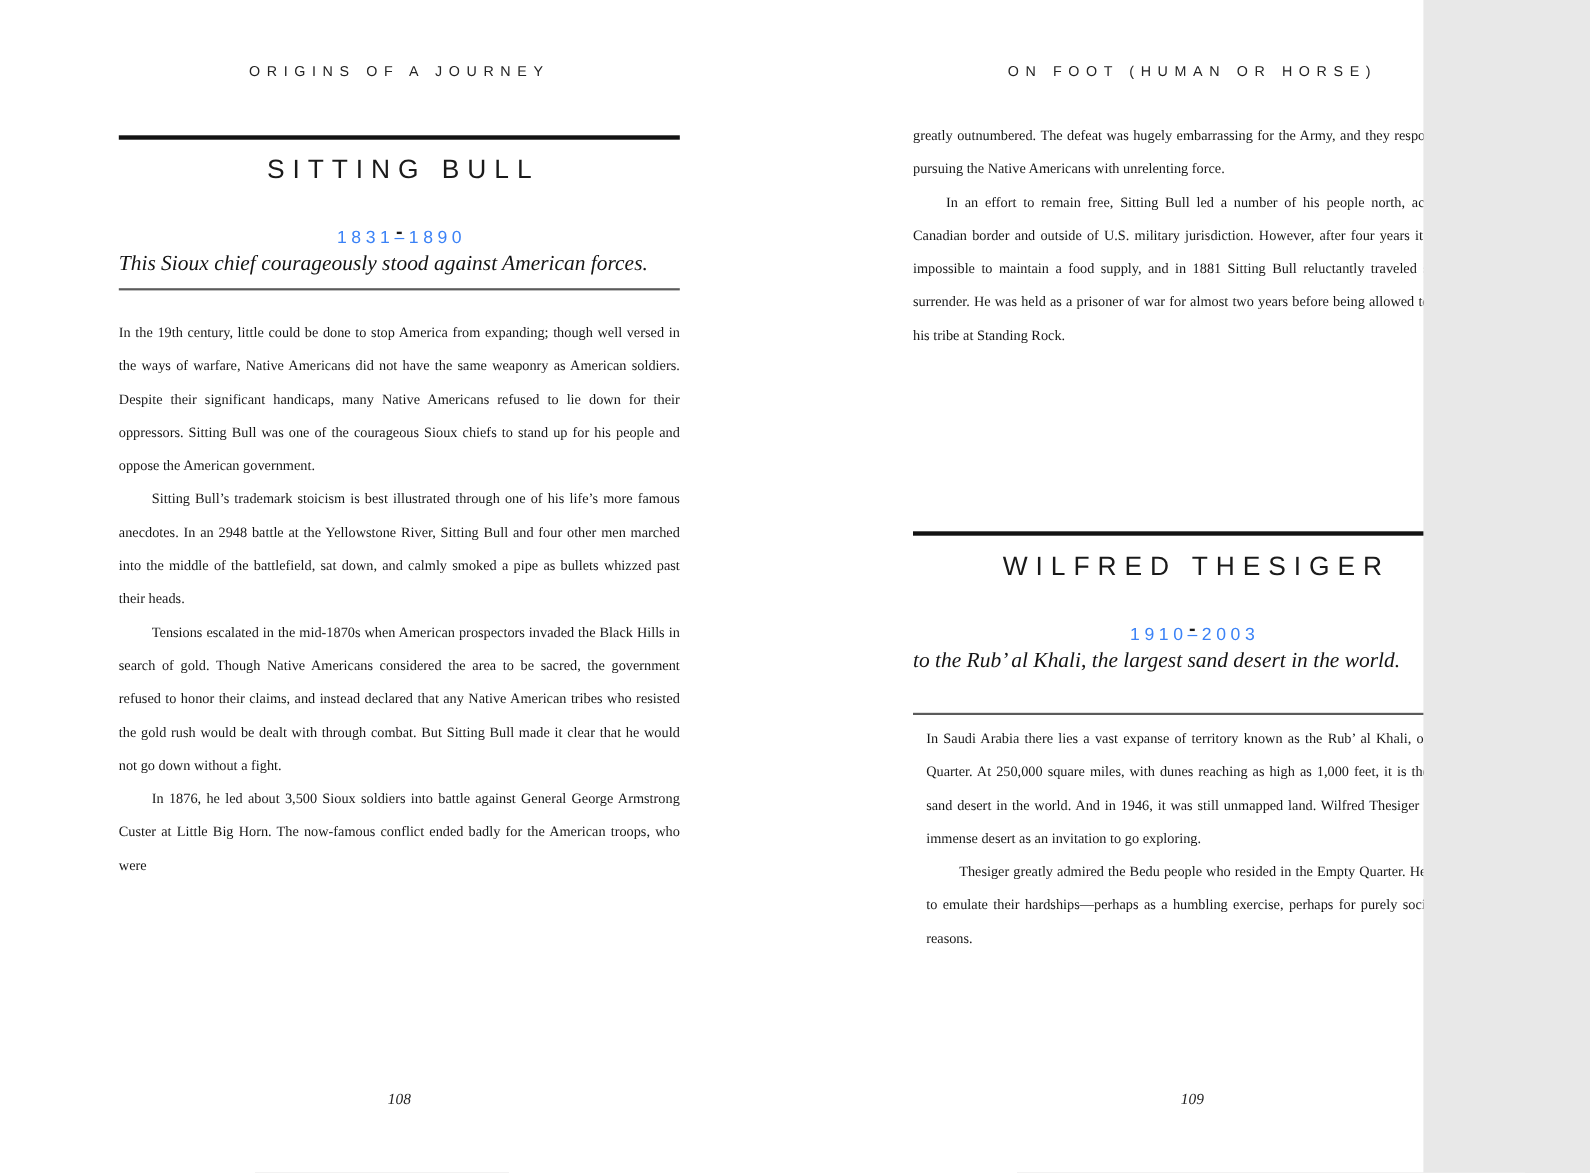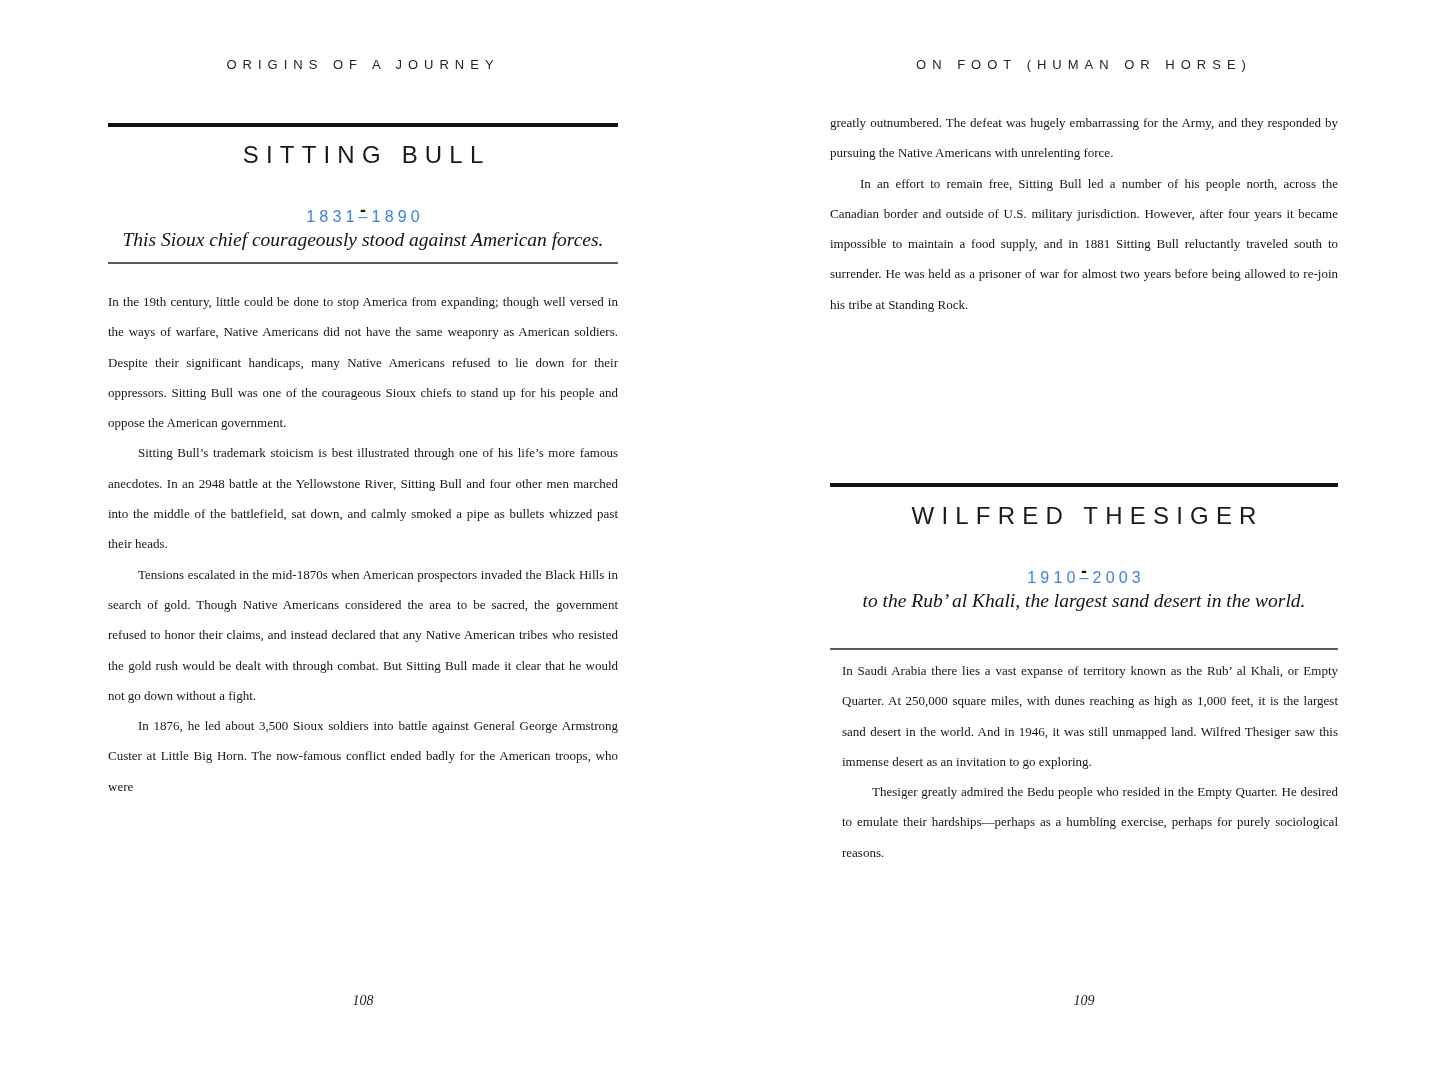--- a/index.html
+++ b/index.html
@@ -1,18 +1,18 @@
 <!DOCTYPE html>
 <html><head>
 <meta charset="utf-8">
 <style>
   html,body{margin:0;padding:0;background:#e8e8e8;}
   .spread{
     position:relative;
-    width:1445px;height:1066px;
+    width:1294px;height:1066px;
     background:#ffffff;
     font-family:"Liberation Serif", serif;
     color:#1c1c1c;
     overflow:hidden;
   }
   .page{position:absolute;top:0;height:1066px;}
   .page-left{left:108px;width:510px;}
   .page-right{left:830px;width:508px;}
 
   .running-head{
@@ -49,21 +49,20 @@
   }
   .section-dash{
     position:absolute;left:0;right:0;
     text-align:center;
     font-family:"Liberation Sans", sans-serif;
     font-size:18px;font-weight:700;
     color:#1a1a1a;line-height:10px;
   }
   .section-subtitle{
     position:absolute;left:0;right:0;
-    text-align:center;
     font-style:italic;
     font-size:19.5px;line-height:27px;
     color:#141414;
   }
   .body-flow{
     position:absolute;left:0;right:0;
     font-size:13px;line-height:30.3px;
     text-align:justify;
     color:#161616;
   }

